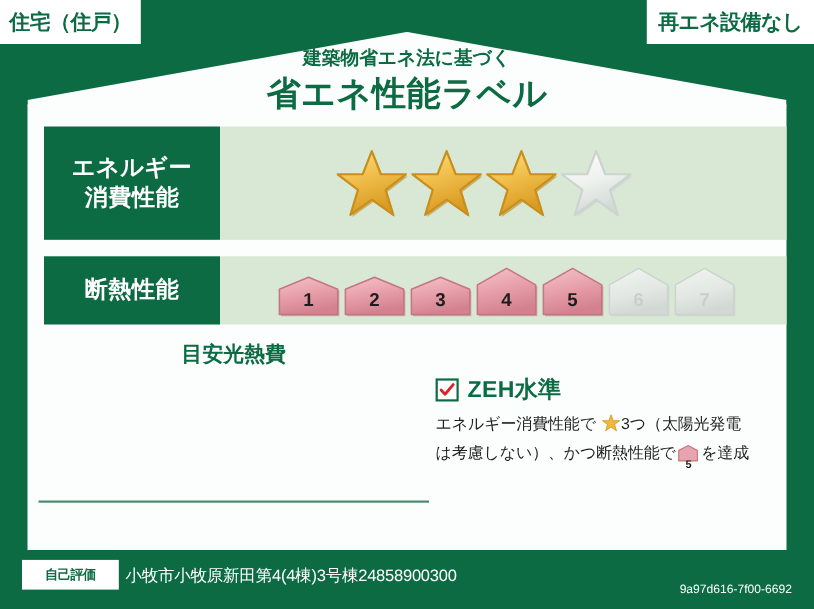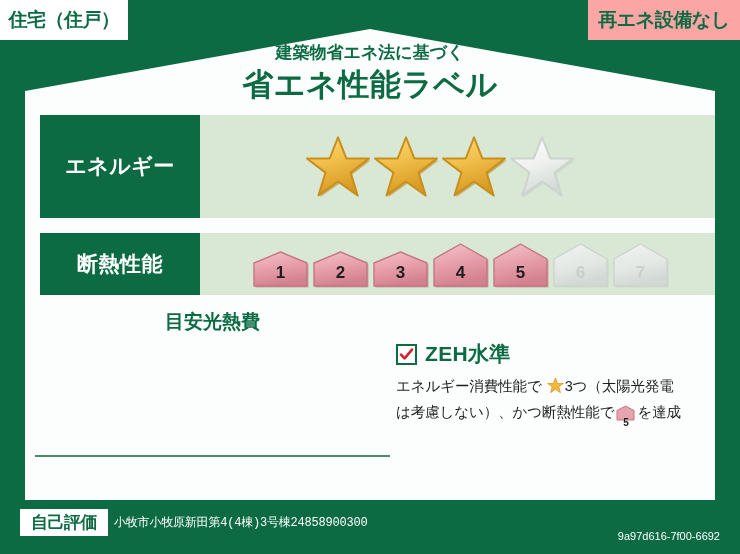--- a/index.html
+++ b/index.html
@@ -22,21 +22,21 @@
   .house-roof svg{display:block;}
 
   
   .badge-tl{
     position:absolute;left:0;top:0;width:128px;height:40px;
     background:#ffffff;display:flex;align-items:center;justify-content:center;
     color:#0c6b43;font-weight:bold;font-size:19px;letter-spacing:-0.5px;
   }
   .badge-tr{
     position:absolute;right:0;top:0;width:152px;height:40px;
-    background:#fca5a5;display:flex;align-items:center;justify-content:center;
+    background:#ffffff;display:flex;align-items:center;justify-content:center;
     color:#0c6b43;font-weight:bold;font-size:19px;letter-spacing:-0.5px;
   }
 
   
   .title-sub{
     position:absolute;left:0;right:0;top:41px;text-align:center;
     color:#0c6b43;font-weight:bold;font-size:17px;letter-spacing:0px;
   }
   .title-main{
     position:absolute;left:0;right:0;top:64px;text-align:center;
@@ -109,24 +109,24 @@
   .inline-house .ih-num{
     position:absolute;left:0;right:0;bottom:0px;text-align:center;
     font-size:10px;font-weight:bold;color:#1d1d1d;line-height:12px;
   }
 
   
   .footer{position:absolute;left:0;bottom:0;width:740px;height:54px;background:#0c6b43;}
   .self-badge{
     position:absolute;left:20px;top:9px;width:88px;height:27px;background:#ffffff;
     display:flex;align-items:center;justify-content:center;
-    color:#0c6b43;font-weight:bold;font-size:17px;letter-spacing:-0.5px;
+    color:#0c6b43;font-weight:bold;font-size:12px;letter-spacing:-0.5px;
   }
   .addr{
-    position:absolute;left:114px;top:14px;color:#ffffff;font-size:12px;letter-spacing:-0.2px;font-family:Liberation Mono, monospace;
+    position:absolute;left:114px;top:14px;color:#ffffff;font-size:15px;letter-spacing:-0.2px;
   }
   .eval-date{
     position:absolute;right:20px;top:7px;color:#ffffff;font-weight:bold;font-size:17px;
     text-align:right;letter-spacing:0px;
   }
   .eval-id{
     position:absolute;right:20px;top:30px;color:#ffffff;font-size:11px;text-align:right;
     font-family:"Liberation Sans","DejaVu Sans",sans-serif;
   }
 </style>
@@ -144,20 +144,21 @@
 
   <div class="badge-tl">住宅（住戸）</div>
   <div class="badge-tr">再エネ設備なし</div>
 
   <div class="title-sub">建築物省エネ法に基づく</div>
   <div class="title-main">省エネ性能ラベル</div>
 
   <div class="row" id="row-energy">
     <div class="row-label">
       <span>エネルギー</span>
+      <span>消費性能</span>
     </div>
     <div class="row-panel">
       <div class="stars" id="stars">
           <svg class="star" viewBox="0 0 100 100">
             <defs>
               <linearGradient id="sg0" x1="0" y1="0" x2="0.35" y2="1">
                 <stop offset="0%" stop-color="#fbe08a"></stop>
                 <stop offset="45%" stop-color="#f2c14e"></stop>
                 <stop offset="100%" stop-color="#d99a22"></stop>
               </linearGradient>

